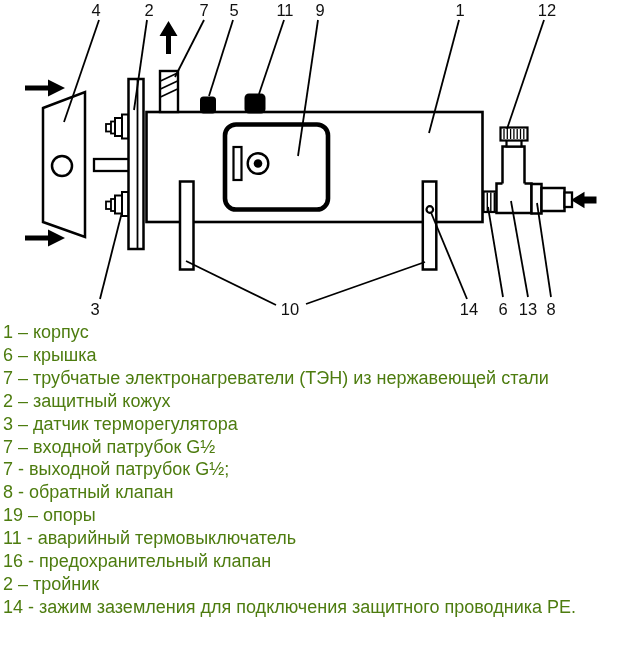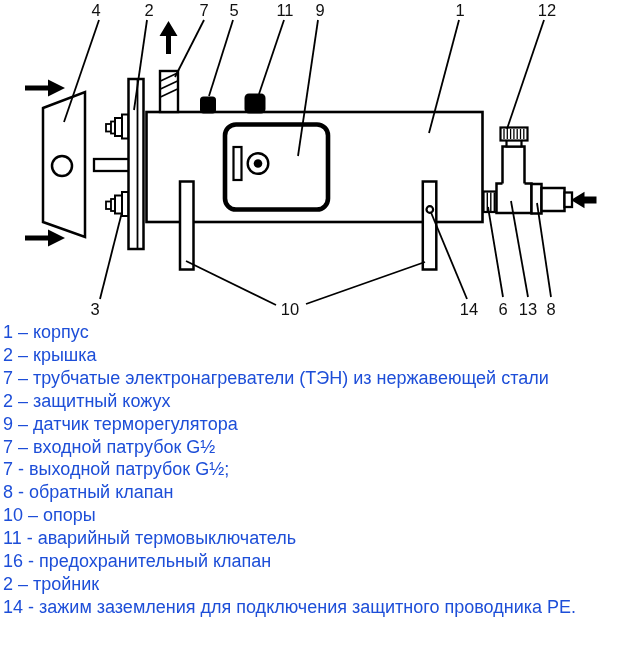--- a/index.html
+++ b/index.html
@@ -4,21 +4,21 @@
 <style>
   html,body{margin:0;padding:0;background:#ffffff;}
   .stage{
     position:relative;width:628px;height:650px;background:#ffffff;overflow:hidden;
     font-family:"Liberation Sans", sans-serif;color:#000;
   }
   .diagram-svg{position:absolute;top:0;left:0;}
   .callout-num{font-family:"Liberation Sans", sans-serif;font-size:16.5px;fill:#111;}
   .legend{
     position:absolute;top:321px;left:3px;right:0;
-    font-size:18px;line-height:22.9px;white-space:nowrap;color:#1d4ed8;
+    font-size:18px;line-height:22.9px;white-space:nowrap;color:#4d7c0f;
   }
 </style>
 </head>
 <body>
 
 <div class="stage">
 
   <svg class="diagram-svg" width="628" height="322" viewBox="0 0 628 322">
 
     <g>
@@ -135,27 +135,27 @@
       <text class="callout-num" x="290" y="315">10</text>
       <text class="callout-num" x="469" y="315">14</text>
       <text class="callout-num" x="503" y="315">6</text>
       <text class="callout-num" x="528" y="315">13</text>
       <text class="callout-num" x="551" y="315">8</text>
     </g>
   </svg>
 
   <div class="legend">
     <div>1 – корпус</div>
-    <div>2 – крышка</div>
+    <div>6 – крышка</div>
     <div>7 – трубчатые электронагреватели (ТЭН) из нержавеющей стали</div>
     <div>2 – защитный кожух</div>
-    <div>9 – датчик терморегулятора</div>
+    <div>3 – датчик терморегулятора</div>
     <div>7 – входной патрубок G½</div>
     <div>7 - выходной патрубок G½;</div>
     <div>8 - обратный клапан</div>
-    <div>10 – опоры</div>
+    <div>19 – опоры</div>
     <div>11 - аварийный термовыключатель</div>
     <div>16 - предохранительный клапан</div>
     <div>2 – тройник</div>
     <div>14 - зажим заземления для подключения защитного проводника PE.</div>
   </div>
 
 </div>
 
 </body></html>

